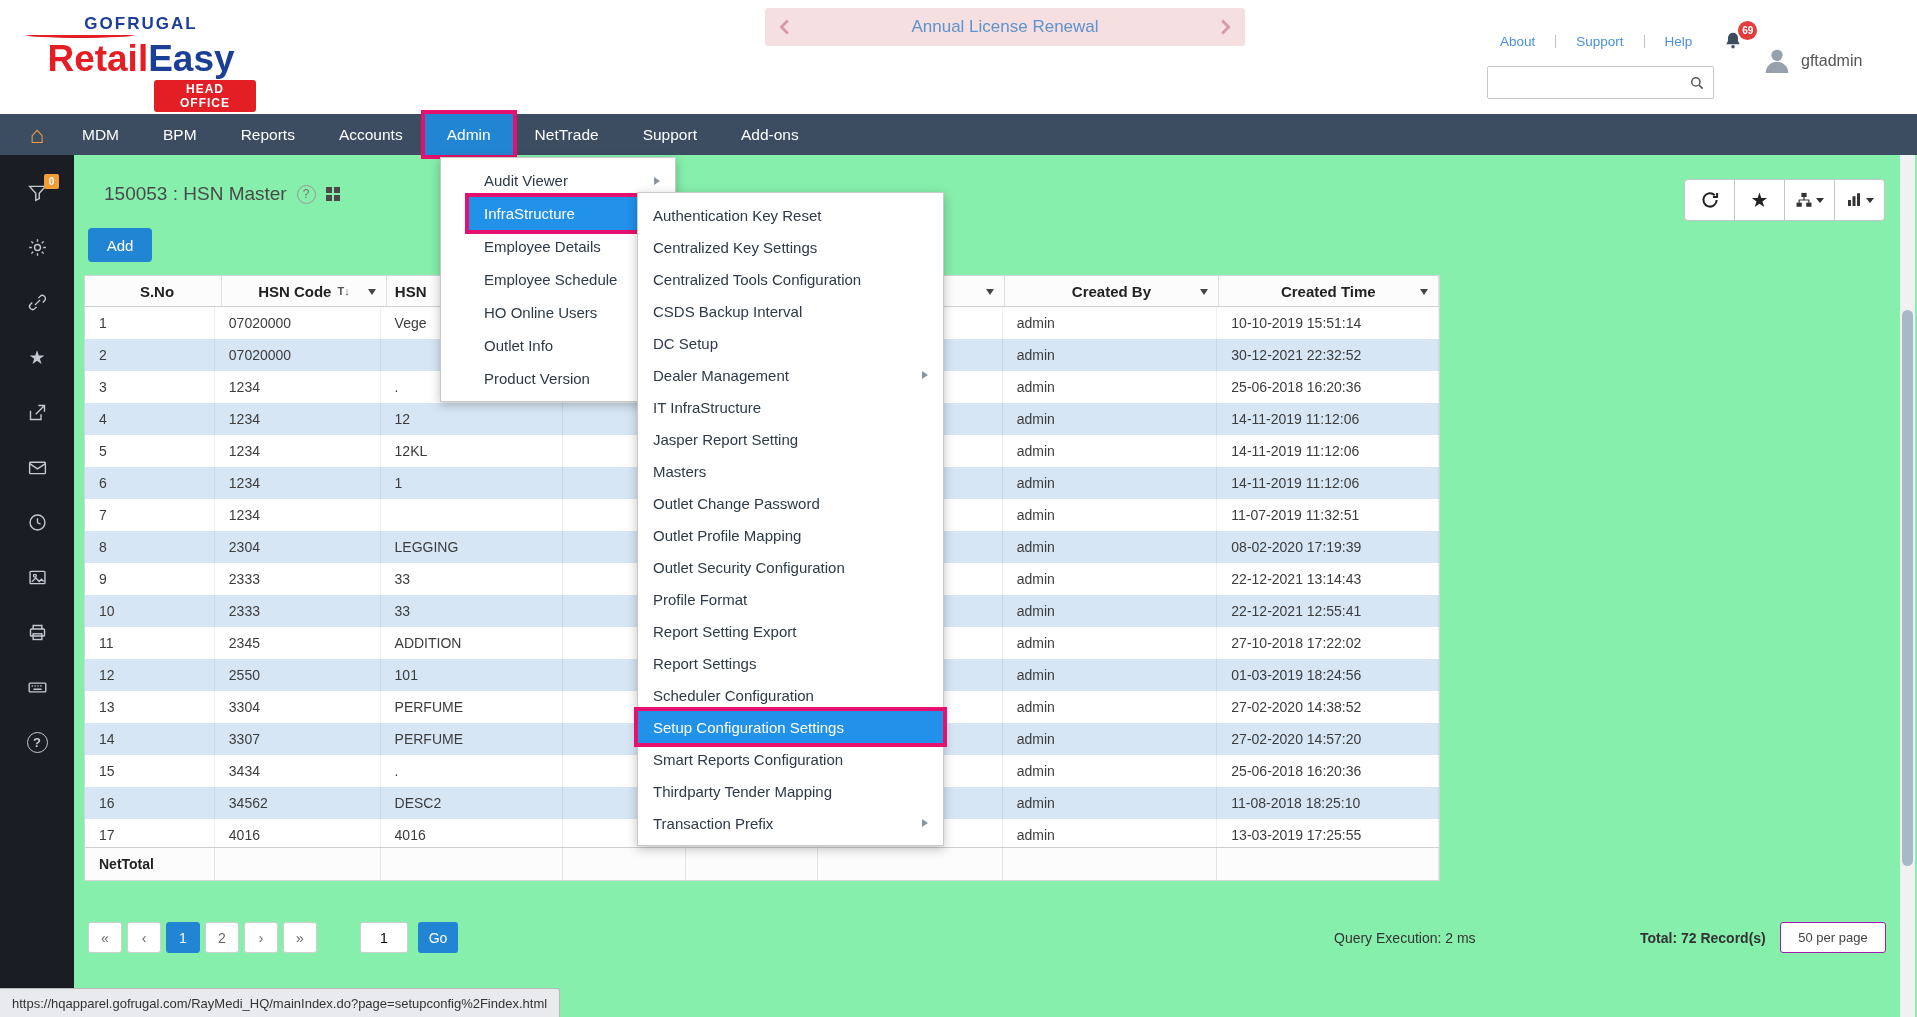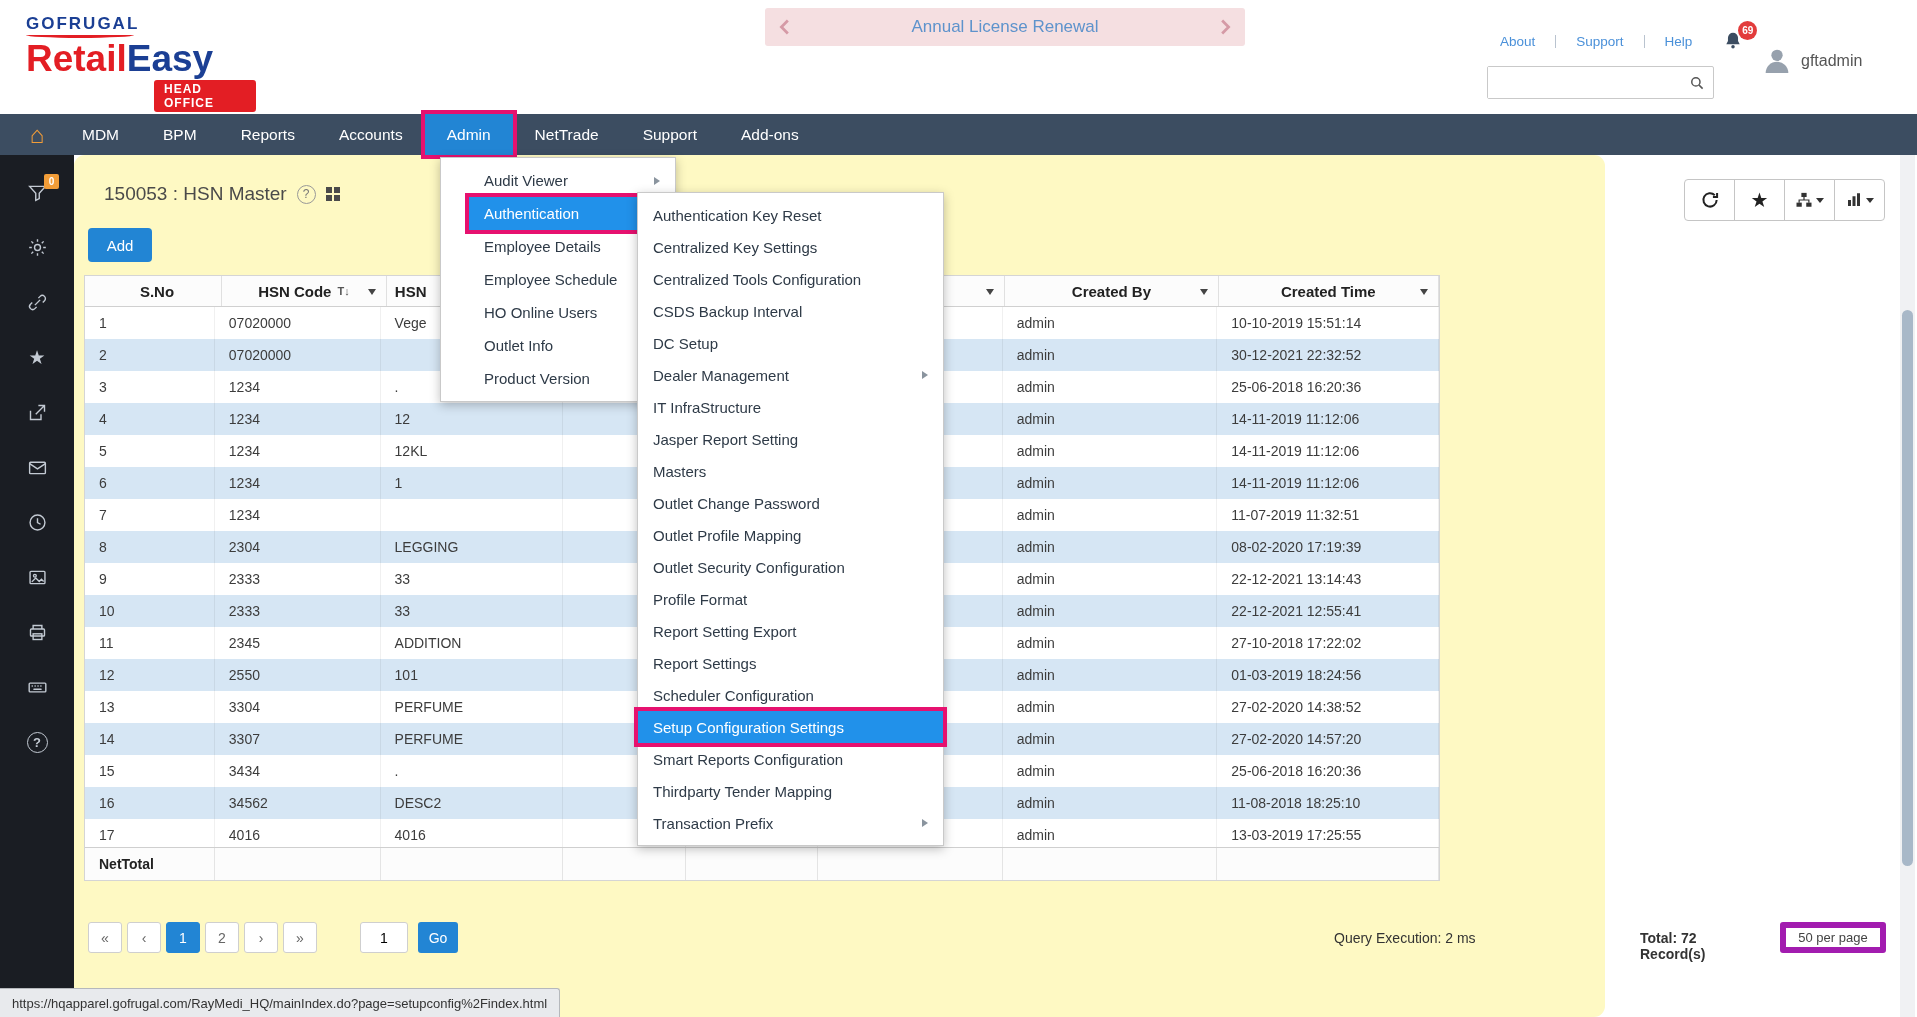--- a/index.html
+++ b/index.html
@@ -1,20 +1,20 @@
 <!DOCTYPE html>
 <html><head>
 <meta charset="utf-8">
 <style>
   * { box-sizing: border-box; margin: 0; padding: 0; }
   html,body { width:1917px; height:1017px; overflow:hidden; font-family:"Liberation Sans", sans-serif; background:#fff; }
 
   
   #header { position:absolute; left:0; top:0; width:1917px; height:114px; background:#fff; }
-  #logo { position:absolute; left:26px; top:14px; width:230px; }
+  #logo { position:absolute; left:26px; top:14px; width:230px;text-align:center; }
   .brand-line { font-size:17px; font-weight:bold; color:#1b3f94; letter-spacing:2px; }
   .brand-swoosh { width:108px; height:6px; border-bottom:3px solid #e31e24; border-radius:0 0 60% 60%; margin-top:-2px; }
   .product-line { font-size:37px; font-weight:bold; line-height:42px; }
   .product-red { color:#e31e24; }
   .product-blue { color:#1b3f94; }
   .office-tag { display:inline-block; margin-left:128px; background:#e31e24; color:#fff; font-size:12px; font-weight:bold; padding:2px 10px; border-radius:3px; letter-spacing:1px; }
 
   #banner { position:absolute; left:765px; top:8px; width:480px; height:38px; background:#f5dfe1; border-radius:3px; display:flex; align-items:center; padding:0 10px; }
   #banner .banner-text { flex:1; text-align:center; color:#5e93cc; font-size:17px; }
   .chev { width:22px; height:22px; cursor:pointer; }
@@ -39,21 +39,21 @@
   .nav-item.active { background:#2285d4; }
   .annotated { box-shadow:0 0 0 4px #e6116f; position:relative; z-index:7; }
 
   
   #sidebar { position:absolute; left:0; top:155px; width:74px; height:862px; background:#1a1d23; z-index:2; display:flex; flex-direction:column; align-items:center; padding-top:26px; gap:33px; }
   .side-ico { width:22px; height:22px; position:relative; cursor:pointer; color:#c3cad3; display:flex; align-items:center; justify-content:center; }
   .filter-badge { position:absolute; right:-11px; top:-7px; width:15px; height:15px; background:#f29d38; color:#fff; font-size:10px; font-weight:bold; border-radius:2px; display:flex; align-items:center; justify-content:center; }
   .help-circle { width:21px; height:21px; border:1.6px solid #c3cad3; border-radius:50%; font-size:13px; font-weight:bold; color:#c3cad3; display:flex; align-items:center; justify-content:center; }
 
   
-  #main { position:absolute; left:74px; top:155px; width:1531px; height:862px; background:#fef9c3;border-radius:11px; }
+  #main { position:absolute; left:74px; top:155px; width:1843px; height:862px; background:#86efac; }
   #page-title-row { position:absolute; left:30px; top:28px; display:flex; align-items:center; gap:10px; }
   #page-title { font-size:19px; color:#4a4a4a; }
   .q-circle { width:19px; height:19px; border:1.5px solid #999; border-radius:50%; font-size:12px; color:#777; display:flex; align-items:center; justify-content:center; cursor:pointer; }
   .grid-ico { display:grid; grid-template-columns:6px 6px; gap:2px; cursor:pointer; }
   .grid-ico span { width:6px; height:6px; background:#4a4a4a; }
 
   #toolbar { position:absolute; left:1610px; top:24px; display:flex; }
   .tool-btn { width:51px; height:42px; background:#fff; border:1px solid #c5c5c5; margin-left:-1px; display:flex; align-items:center; justify-content:center; gap:3px; cursor:pointer; }
   .tool-btn:first-child { border-radius:4px 0 0 4px; margin-left:0; }
   .tool-btn:last-child { border-radius:0 4px 4px 0; }
@@ -90,21 +90,21 @@
 
   
   #pagination { position:absolute; left:14px; top:767px; display:flex; align-items:center; gap:5px; }
   .pg-btn { min-width:34px; height:31px; background:#fff; border:1px solid #cfcfcf; border-radius:3px; color:#666; font-size:14px; display:flex; align-items:center; justify-content:center; cursor:pointer; }
   .pg-btn.pg-active { background:#2285d4; border-color:#2285d4; color:#fff; }
   #goto-input { width:48px; height:31px; border:1px solid #cfcfcf; border-radius:3px; text-align:center; font-size:14px; margin-left:38px; font-family:inherit; outline:none; }
   #go-btn { width:40px; height:31px; background:#2285d4; color:#fff; border:none; border-radius:3px; font-size:14px; margin-left:5px; cursor:pointer; font-family:inherit; }
 
   #query-exec { position:absolute; left:1260px; top:775px; font-size:14px; font-weight:normal; color:#333; }
   #total-records { position:absolute; left:1566px; top:775px; font-size:14px; font-weight:bold; color:#333; }
-  #per-page { position:absolute; left:1706px; top:767px; width:106px; height:31px; background:#fff; border:6px solid #a21caf; border-radius:3px; font-size:13px; color:#444; display:flex; align-items:center; justify-content:center; cursor:pointer; }
+  #per-page { position:absolute; left:1706px; top:767px; width:106px; height:31px; background:#fff; border:1px solid #a21caf; border-radius:3px; font-size:13px; color:#444; display:flex; align-items:center; justify-content:center; cursor:pointer; }
 
   
   .menu { position:absolute; background:#fff; border:1px solid #c9c9c9; box-shadow:0 3px 10px rgba(0,0,0,0.25); padding:6px 0; z-index:30; }
   #menu-admin { left:440px; top:157px; width:236px;padding-left:28px; }
   #menu-config { left:637px; top:192px; width:307px; }
   .menu-item { display:flex; align-items:center; padding:0 15px; font-size:15px; color:#2e3a47; cursor:pointer; white-space:nowrap; }
   #menu-admin .menu-item { height:33px; }
   #menu-config .menu-item { height:32px; }
   .menu-item .mi-label { flex:1; }
   .mi-arrow { width:0; height:0; border-top:4.5px solid transparent; border-bottom:4.5px solid transparent; border-left:6px solid currentColor; opacity:0; margin-left:12px; color:#8a949e; }
@@ -582,21 +582,21 @@
 </div>
 
 <div id="menu-admin" class="menu">
 
     <div class="menu-item has-arrow">
       <span class="mi-label">Audit Viewer</span>
       <span class="mi-arrow"></span>
     </div>
 
     <div class="menu-item active annotated has-arrow">
-      <span class="mi-label">Authentication</span>
+      <span class="mi-label">InfraStructure</span>
       <span class="mi-arrow"></span>
     </div>
 
     <div class="menu-item has-arrow">
       <span class="mi-label">Employee Details</span>
       <span class="mi-arrow"></span>
     </div>
 
     <div class="menu-item has-arrow">
       <span class="mi-label">Employee Schedule</span>

